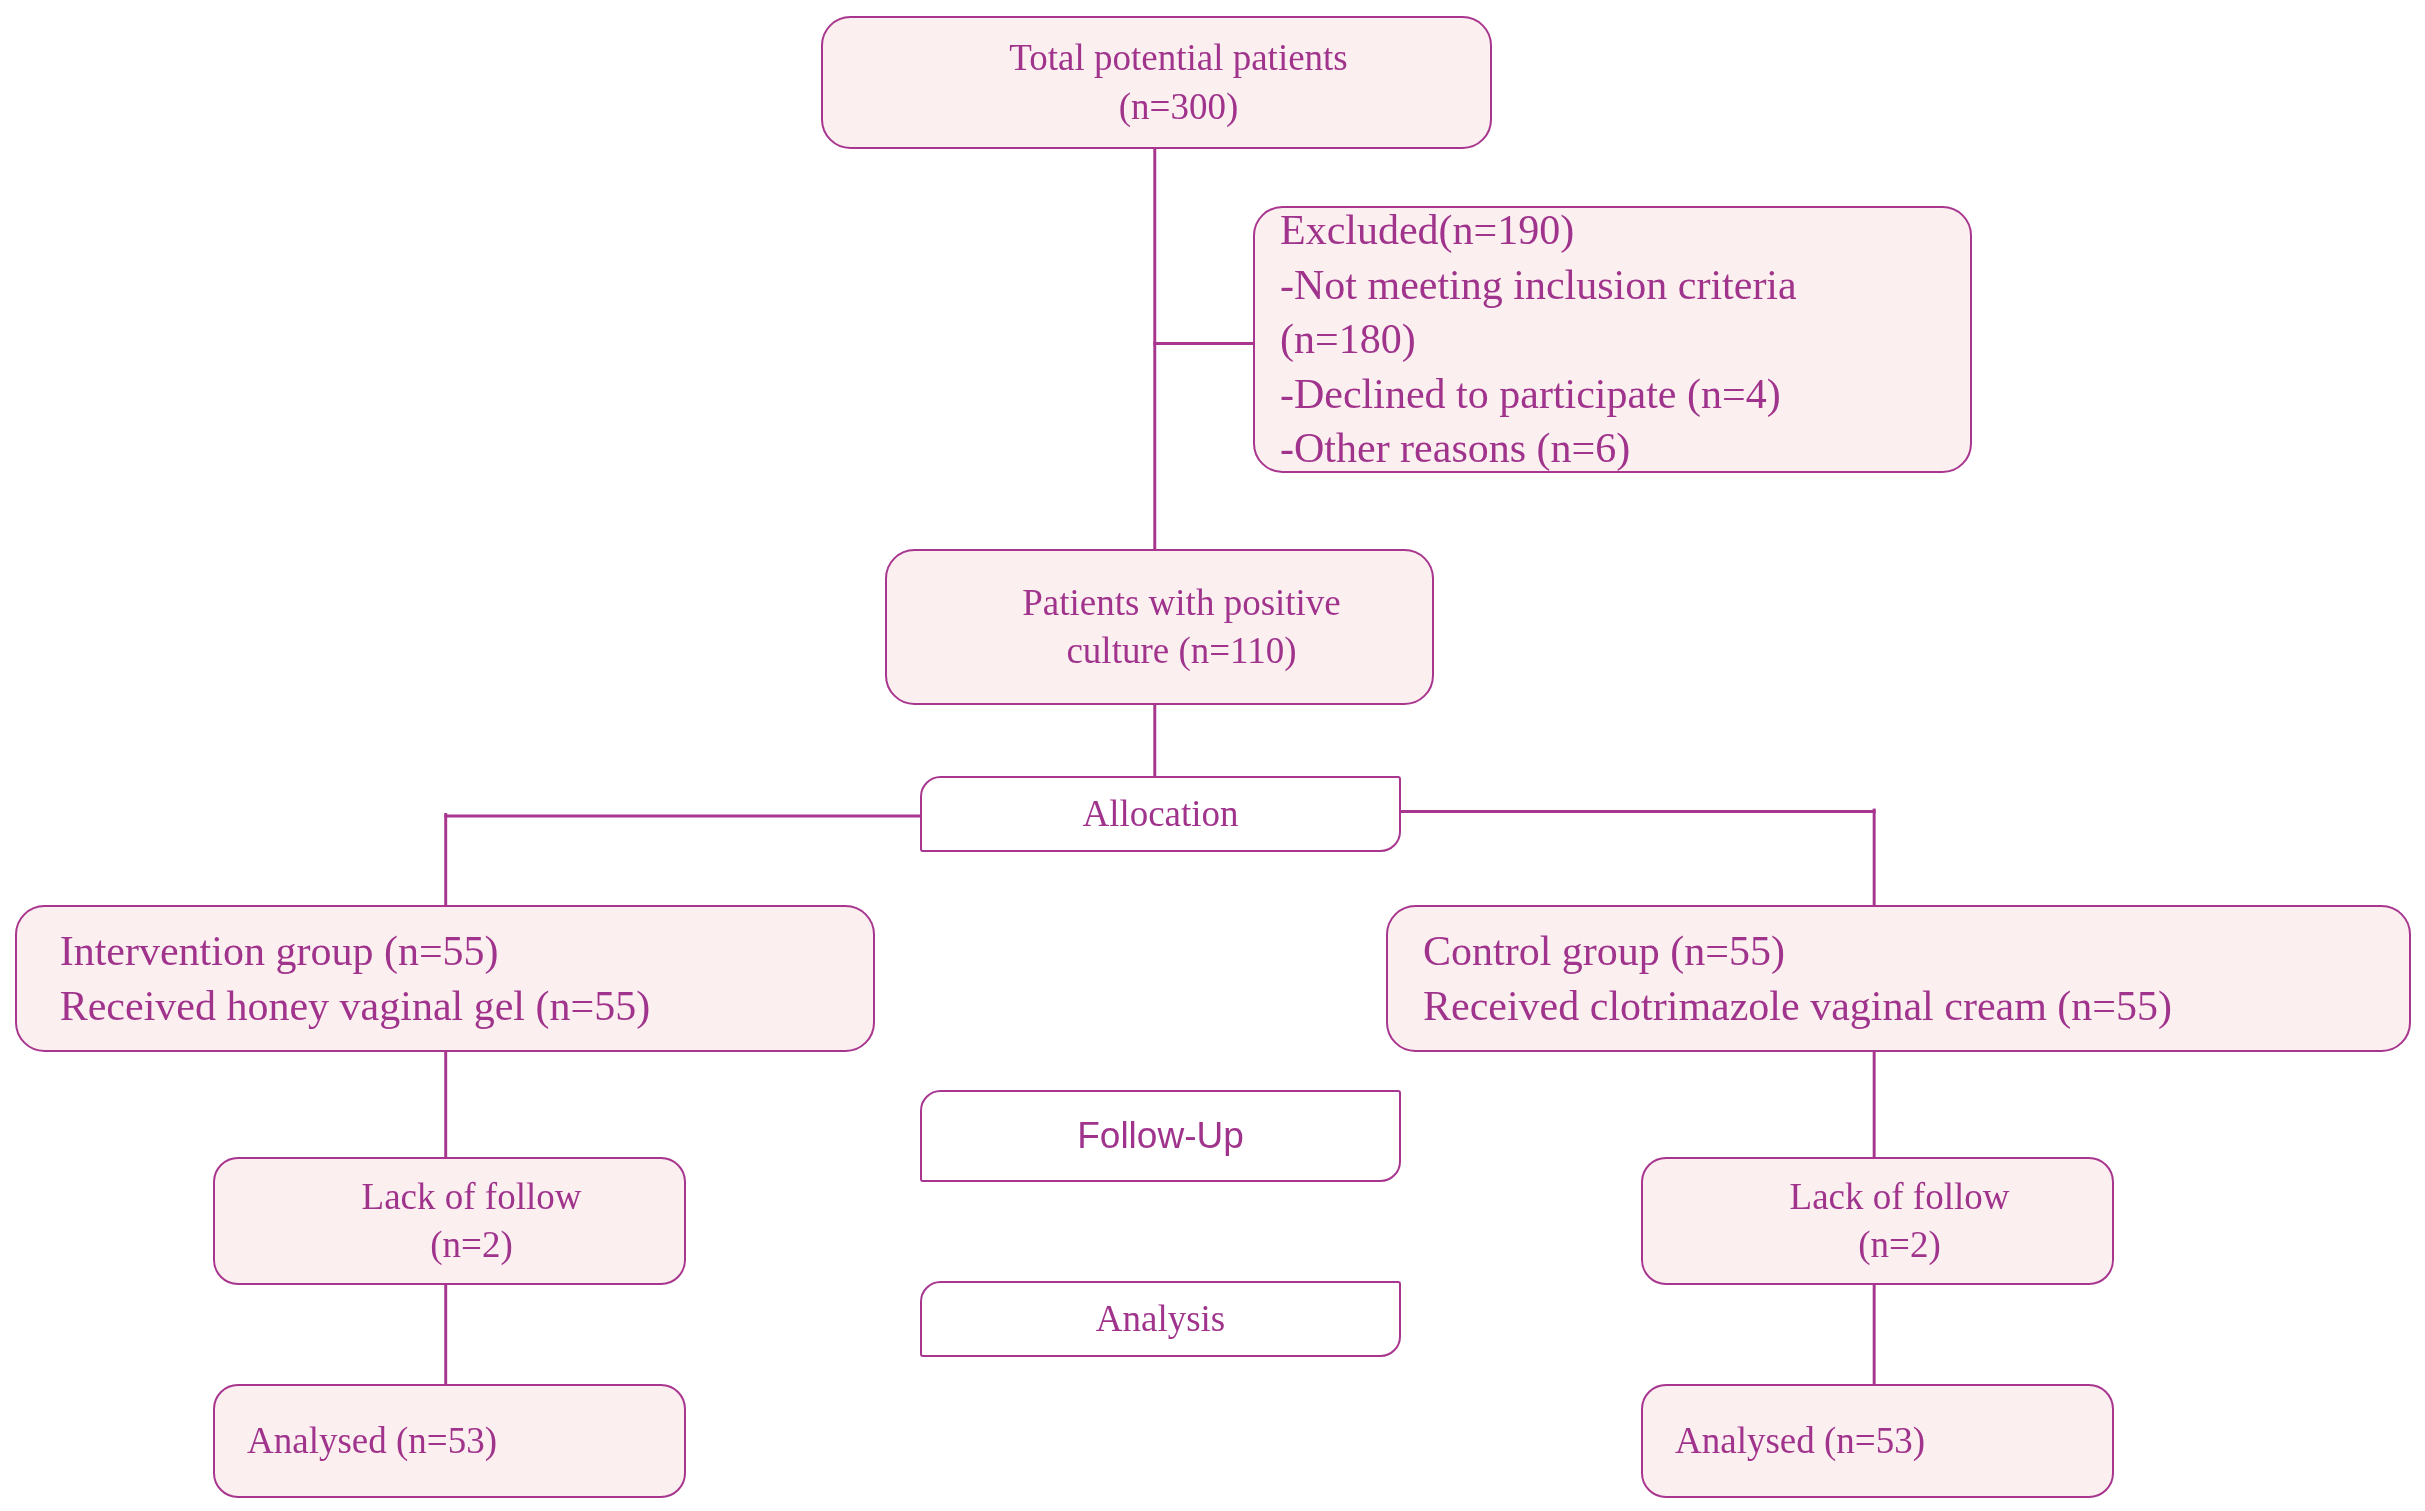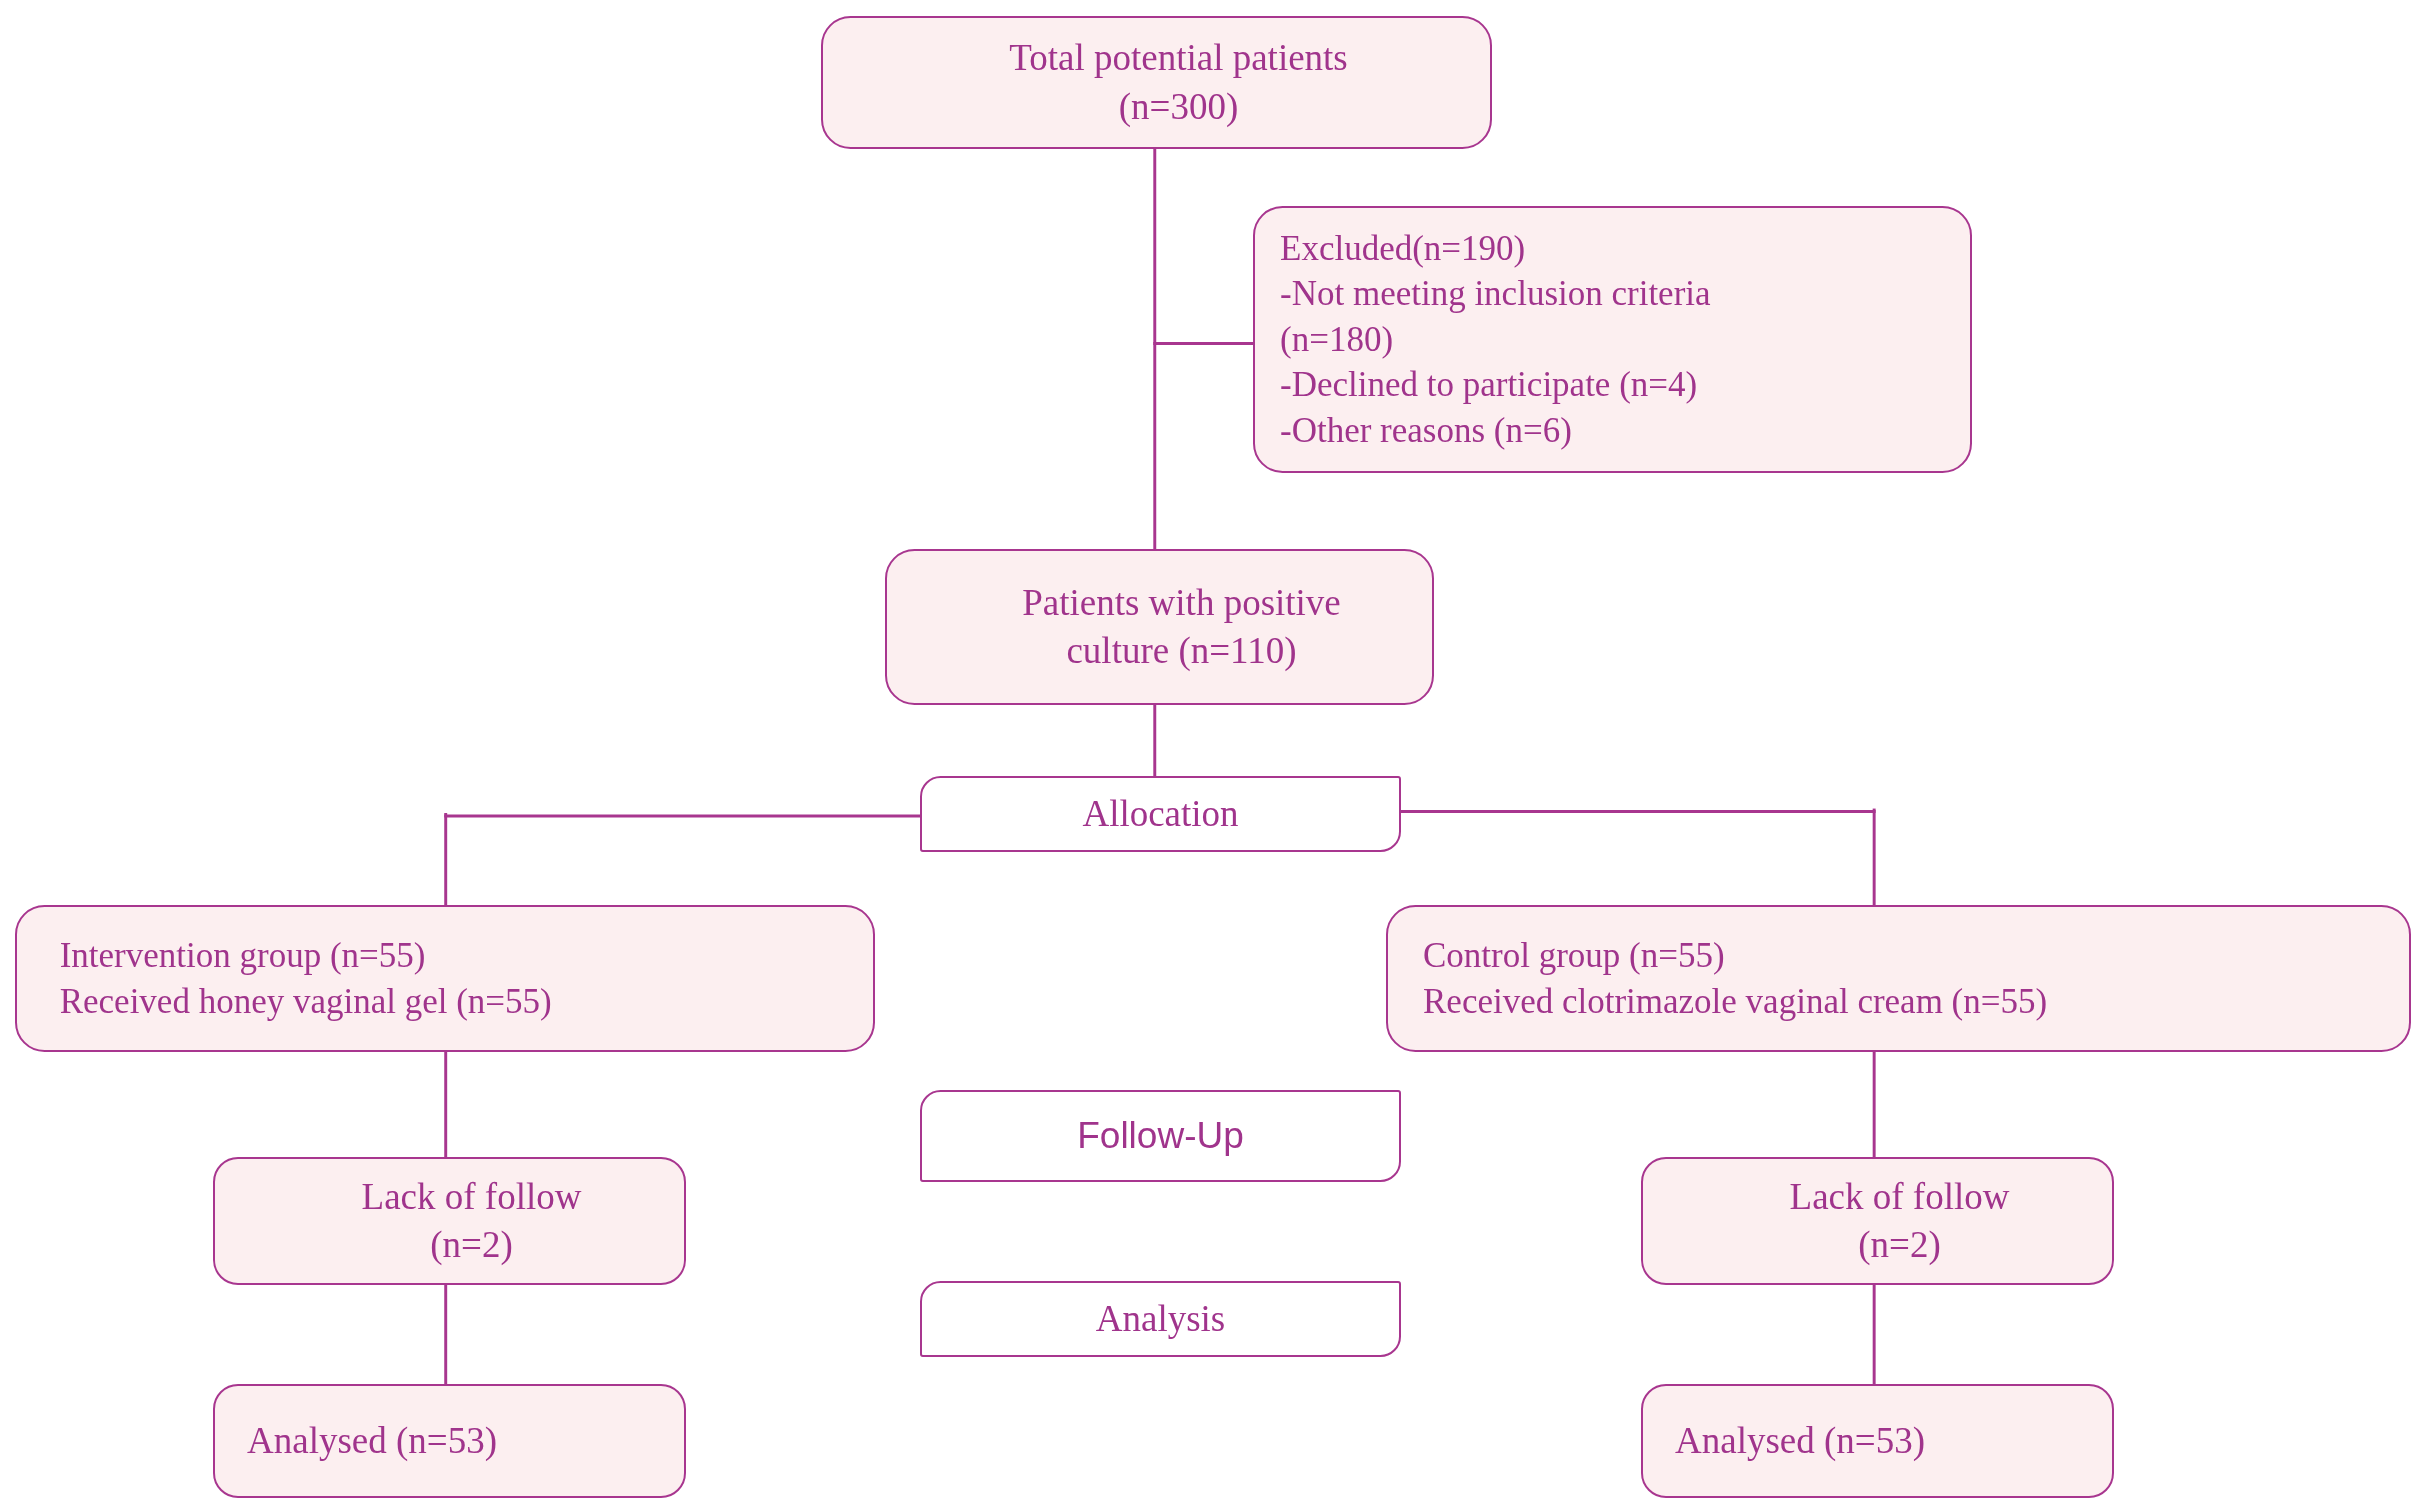--- a/index.html
+++ b/index.html
@@ -44,21 +44,21 @@
   .ctr { align-items: center; text-align: center; }
   .lft { align-items: flex-start; text-align: left; }
   .line { display: block; }
 
   
   .r-lg { border-radius: 29.5px; }
   .r-md { border-radius: 25px; text-align: right; }
   .r-stage { border-radius: 20.6px 2.9px 20.6px 2.9px; }
 
   .fs-xl { font-size: 37px; }
-  .fs-lg { font-size: 35px; }
+  .fs-lg { font-size: 42px; }
 
   .sans { font-family: "Liberation Sans", "DejaVu Sans", sans-serif; }
 </style>
 </head>
 <body>
 
 <div id="stage">
 
   <svg id="connectors" viewBox="0 0 3290 2050" width="2426" height="1511">
     <g stroke="#a8368f" stroke-width="4" fill="none" stroke-linecap="square">

